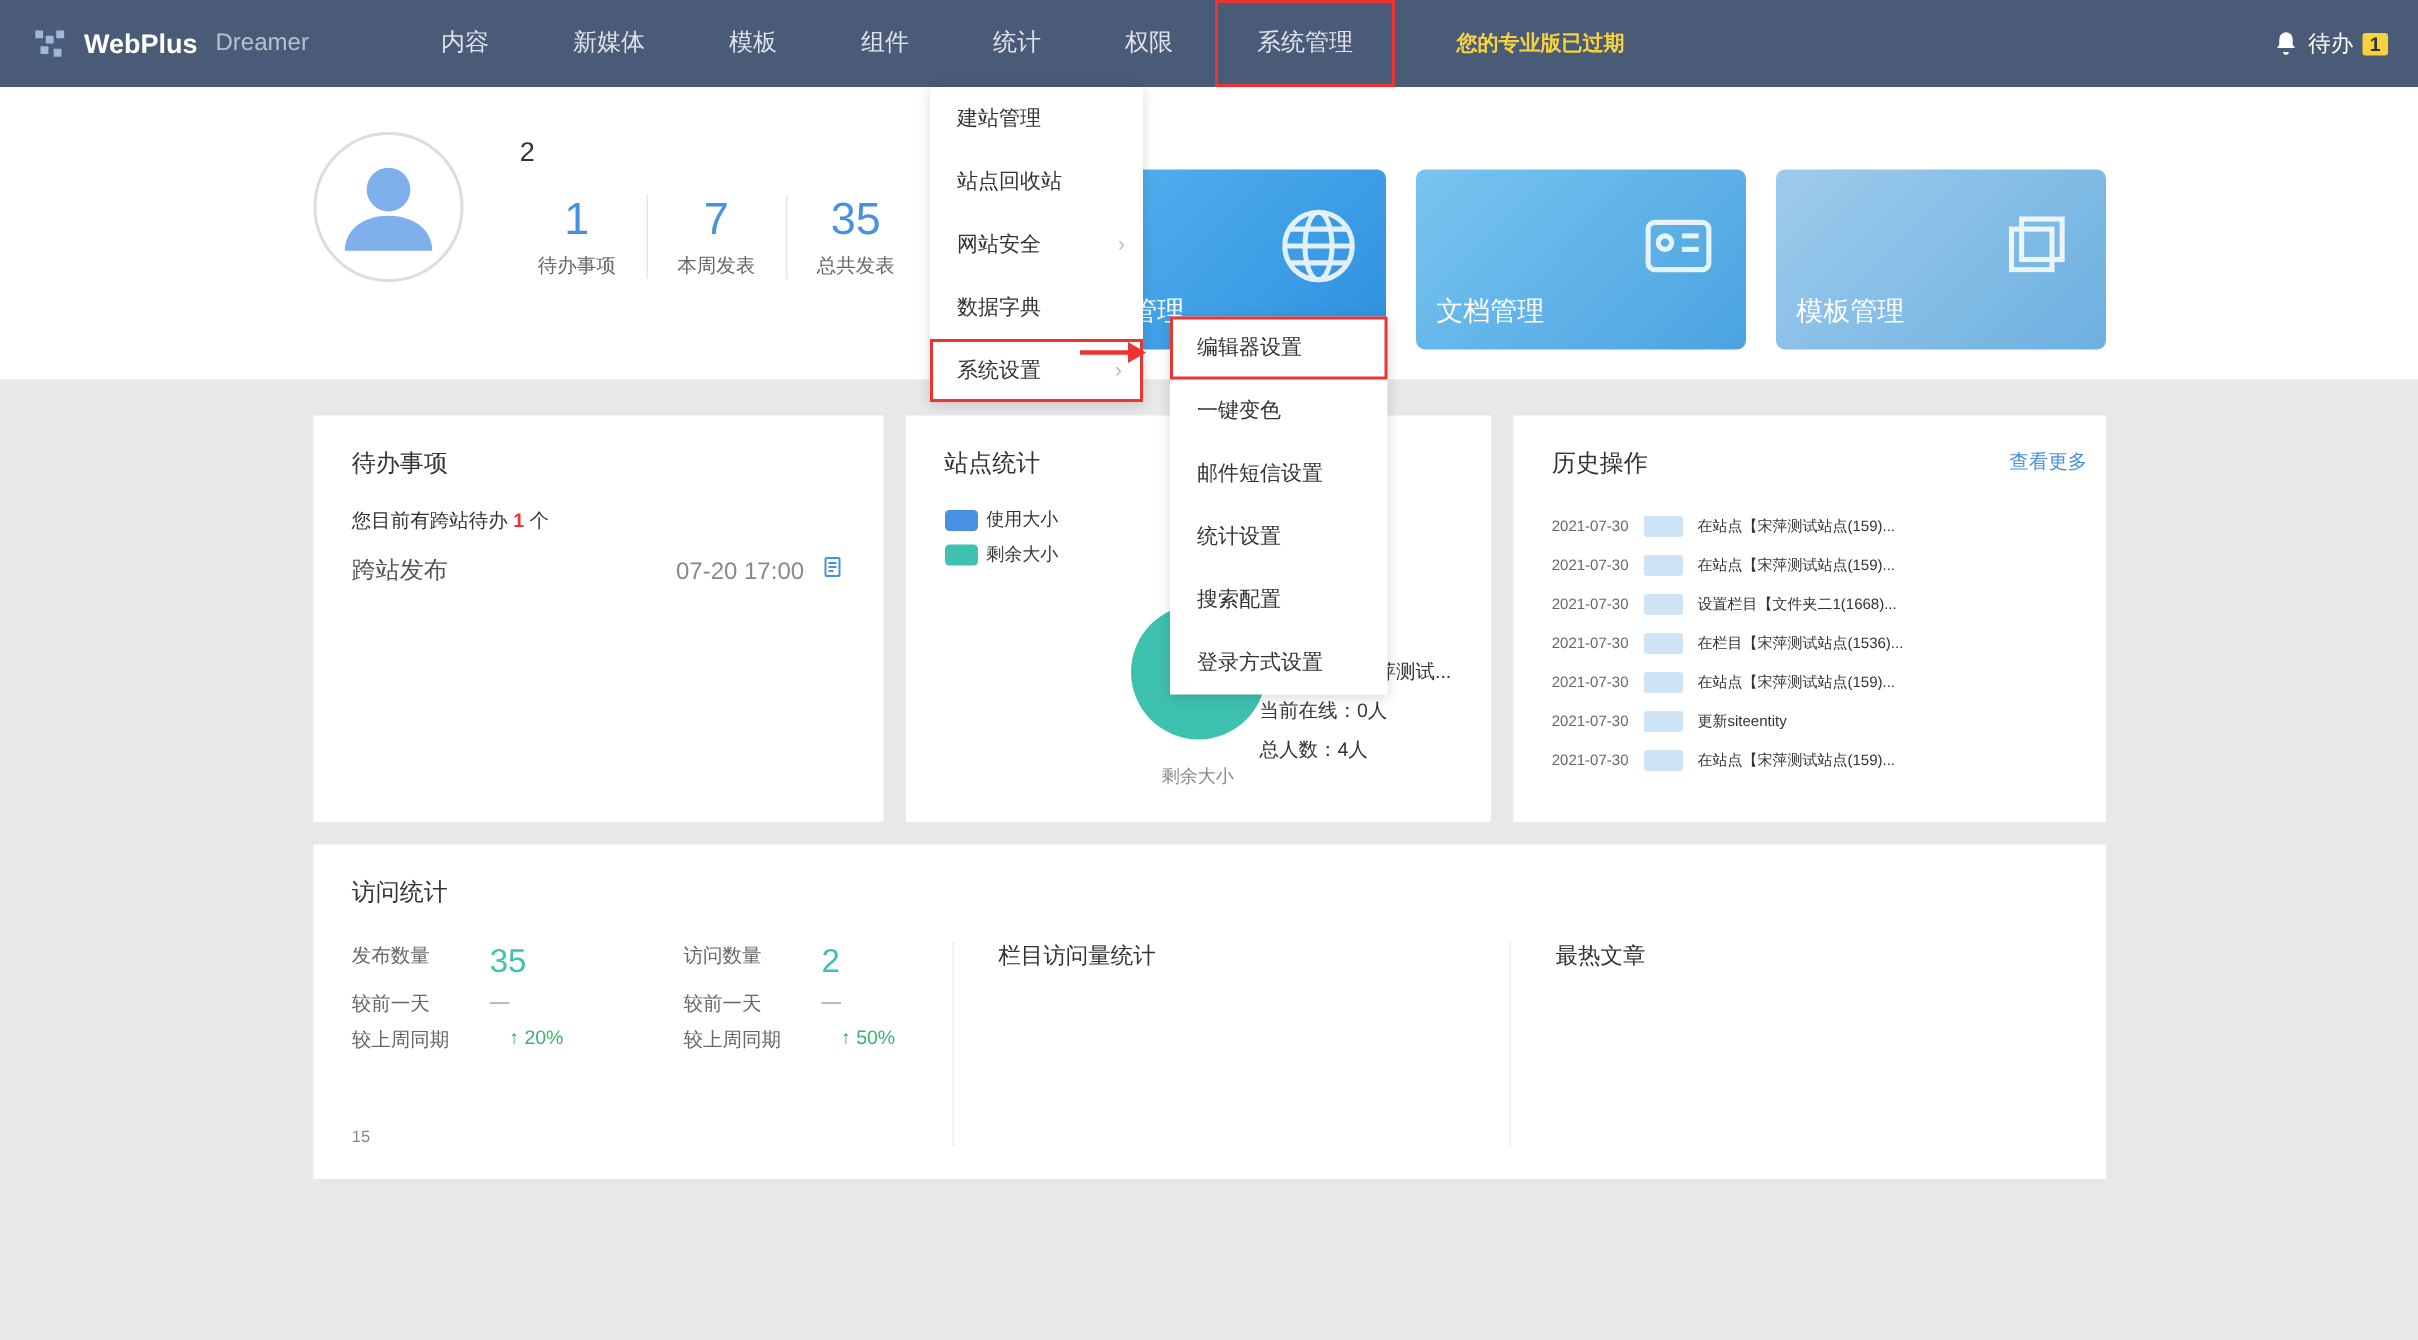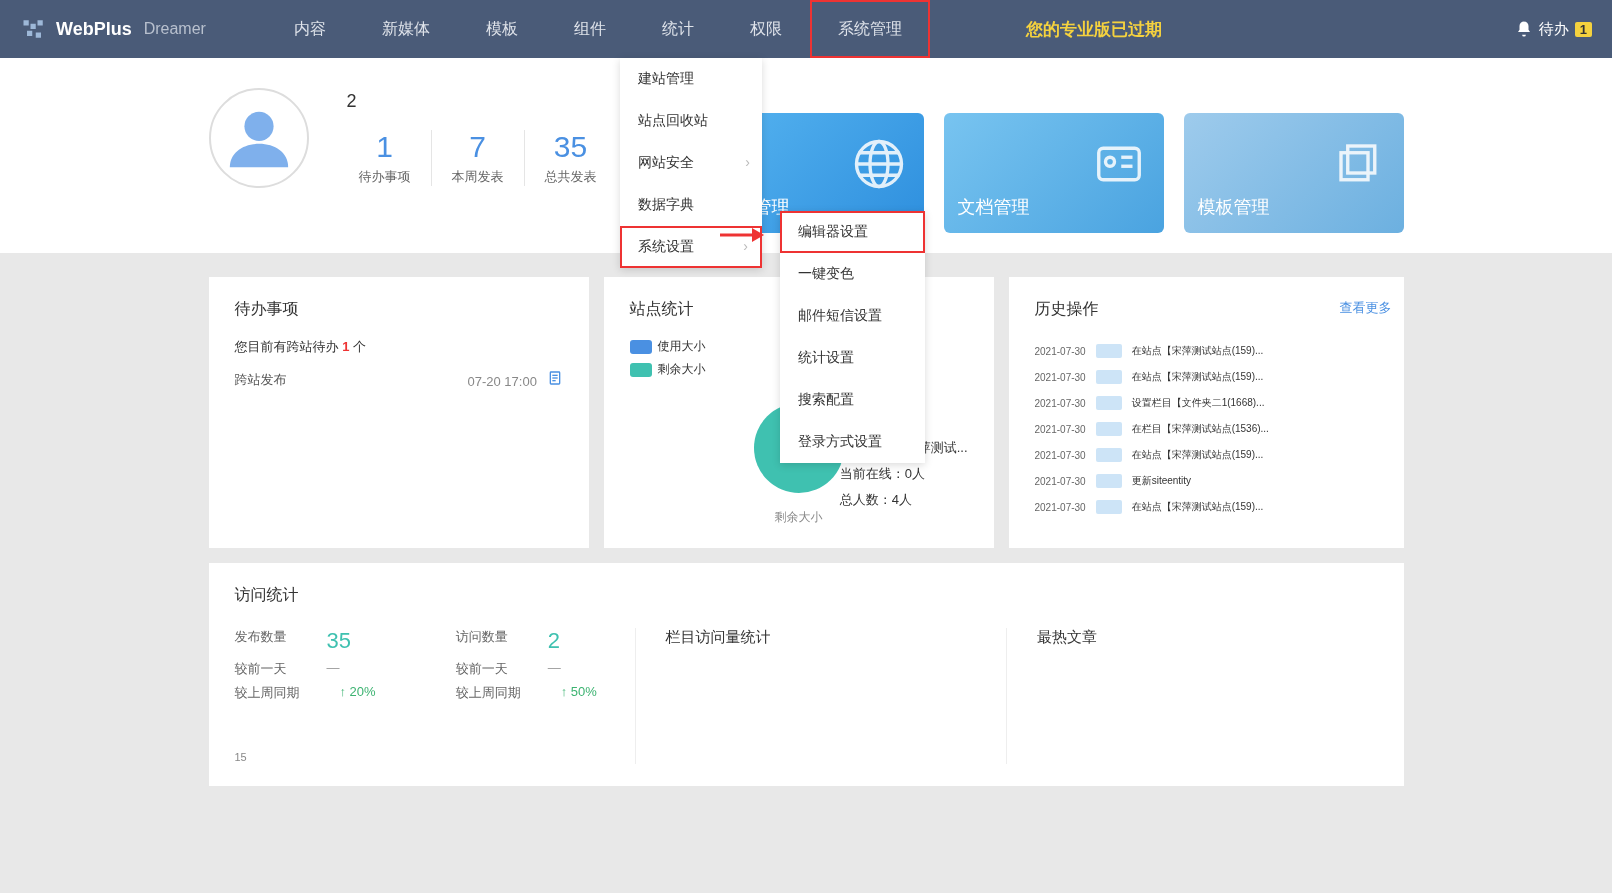--- a/index.html
+++ b/index.html
@@ -5,21 +5,21 @@
 * { margin: 0; padding: 0; box-sizing: border-box; }
 body { font-family: "Microsoft YaHei", "PingFang SC", sans-serif; font-size: 14px; color: #333; background: #e8e8e8; width: 1612px; }
 .topnav { background: #4a5b78; height: 58px; display: flex; align-items: center; padding: 0 20px; position: relative; }
 .logo-wrap { display: flex; align-items: center; gap: 8px; margin-right: 60px; }
 .logo-icon { width: 28px; height: 28px; }
 .logo-text { color: #fff; font-weight: 700; font-size: 18px; }
 .logo-sub { color: #b8c0ce; font-size: 16px; margin-left: 4px; }
 .nav-items { display: flex; gap: 0; justify-content: space-between; }
 .nav-item { color: #dfe3ea; padding: 0 28px; height: 58px; line-height: 58px; font-size: 16px; cursor: pointer; }
 .nav-item.highlight { border: 2px solid #e33; line-height: 54px; padding: 0 26px; }
-.expired { color: #f5d23e; font-weight: 700; margin-left: 96px; font-size: 17px; }
+.expired { color: #f5d23e; font-weight: 700; margin-left: 41px; font-size: 14px; }
 .topright { position: absolute; right: 20px; display: flex; align-items: center; gap: 6px; color: #fff; font-size: 15px; }
 .badge { background: #f5d23e; color: #333; padding: 0 5px; border-radius: 2px; font-size: 13px; font-weight: 700; }
 
 .dropdown1 { position: absolute; top: 58px; left: 620px; width: 142px; background: #fff; box-shadow: 0 2px 8px rgba(0,0,0,0.15); z-index: 10; }
 .dropdown1 .ditem { padding: 12px 18px; font-size: 14px; color: #333; cursor: pointer; position: relative; }
 .dropdown1 .ditem.hl { border: 2px solid #e33; padding: 10px 16px; }
 .dropdown1 .ditem .arr { position: absolute; right: 12px; color: #bbb; }
 
 .dropdown2 { position: absolute; top: 211px; left: 780px; width: 145px; background: #fff; box-shadow: 0 2px 8px rgba(0,0,0,0.15); z-index: 11; }
 .dropdown2 .ditem { padding: 12px 18px; font-size: 14px; color: #333; cursor: pointer; }
@@ -48,21 +48,21 @@
 .sc1 { background: linear-gradient(135deg, #56b4f0 0%, #2e8fde 100%); }
 .sc2 { background: linear-gradient(135deg, #78c4f0 0%, #4aa3e0 100%); }
 .sc3 { background: linear-gradient(135deg, #9ecbec 0%, #6cb0e0 100%); }
 
 .cards-row { display: flex; gap: 15px; margin-top: 12px; }
 .card { background: #fff; padding: 22px 26px; box-shadow: 0 0 0 rgba(0,0,0,0); }
 .card-title { font-size: 16px; color: #333; margin-bottom: 18px; }
 .todo-card { width: 380px; }
 .todo-line { font-size: 13px; margin-bottom: 14px; }
 .todo-line .red { color: #e33; font-weight: 700; }
-.todo-item { display: flex; justify-content: space-between; align-items: center; font-size: 13px; color: #555; }
+.todo-item { display: flex; justify-content: space-between; align-items: center; font-size: 16px; color: #555; }
 .todo-item .time { color: #888; }
 .doc-ic { color: #4a90e2; margin-left: 6px; }
 
 .stat-card { width: 390px; position: relative; }
 .legend { font-size: 12px; }
 .legend .sw { display: inline-block; width: 22px; height: 14px; border-radius: 3px; vertical-align: middle; margin-right: 6px; }
 .legend-row { margin-bottom: 6px; }
 .donut-wrap { text-align: center; margin-top: 20px; }
 .donut-lbl { font-size: 12px; color: #888; margin-top: 8px; }
 .stat-lines { position: absolute; right: 26px; top: 80px; font-size: 13px; line-height: 26px; color: #333; }

